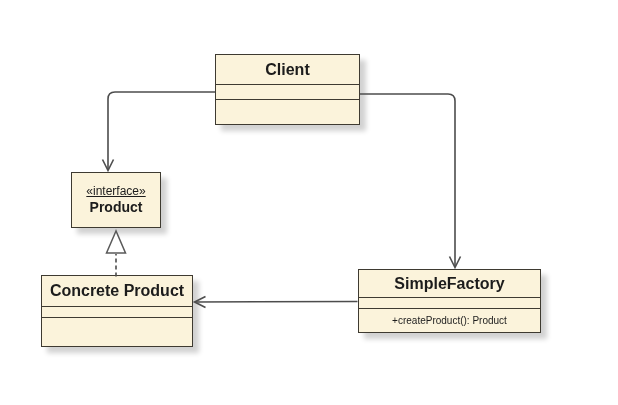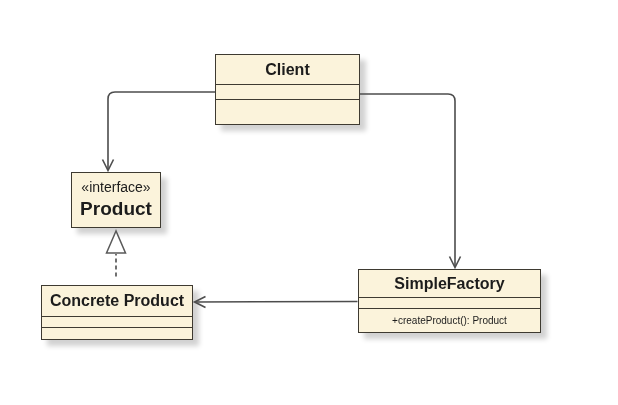--- a/index.html
+++ b/index.html
@@ -56,42 +56,42 @@
     font-size:10px;
     white-space:nowrap;
   }
   
   .iface-body{
     flex:1 1 auto;
     display:flex;flex-direction:column;
     align-items:center;justify-content:center;
     line-height:1.25;
   }
-  .stereotype{font-size:14px;}
-  .iface-name{font-size:19px;font-weight:bold;}
+  .stereotype{font-size:12px;text-decoration:underline;}
+  .iface-name{font-size:14px;font-weight:bold;}
 </style>
 </head>
 <body>
 
 <div class="canvas">
 
   <div class="uml-class" style="left:215px;top:46px;width:145px;height:71px;">
     <div class="uml-title" style="height:29px;">Client</div>
     <div class="uml-comp" style="height:15px;"></div>
     <div class="uml-comp" style="flex:1 1 auto;"></div>
   </div>
 
   <div class="uml-class" style="left:71px;top:164px;width:90px;height:56px;">
     <div class="iface-body">
       <div class="stereotype">«interface»</div>
       <div class="iface-name">Product</div>
     </div>
   </div>
 
-  <div class="uml-class" style="left:41px;top:277px;width:152px;height:55px;">
+  <div class="uml-class" style="left:41px;top:267px;width:152px;height:72px;">
     <div class="uml-title" style="height:30px;">Concrete Product</div>
     <div class="uml-comp" style="height:11px;"></div>
     <div class="uml-comp" style="flex:1 1 auto;"></div>
   </div>
 
   <div class="uml-class" style="left:358px;top:261px;width:183px;height:64px;">
     <div class="uml-title" style="height:27px;">SimpleFactory</div>
     <div class="uml-comp" style="height:11px;"></div>
     <div class="uml-comp uml-methods" style="flex:1 1 auto;">+createProduct(): Product</div>
   </div>

